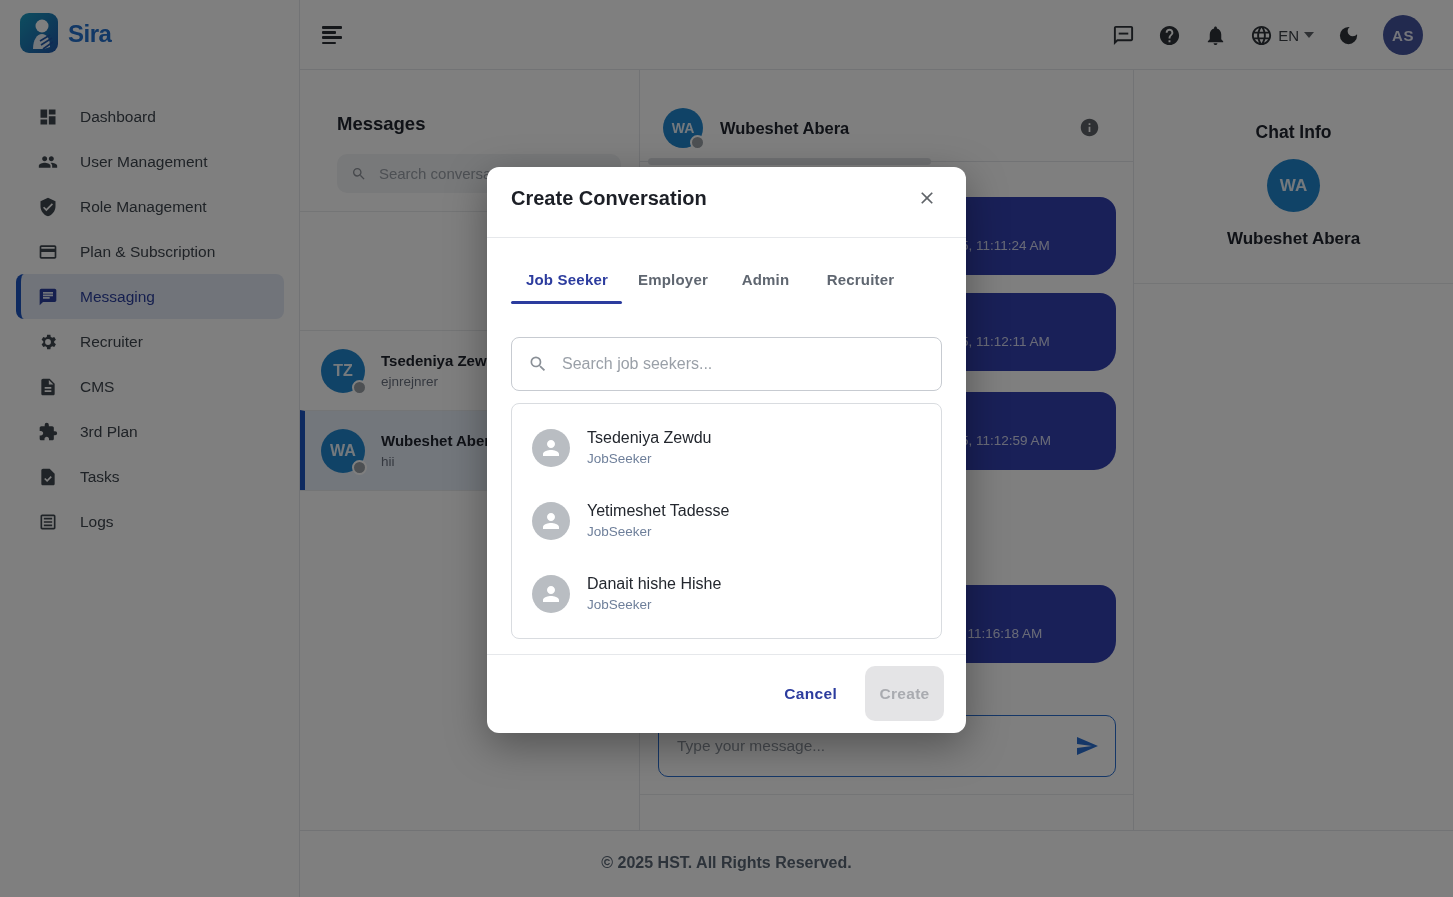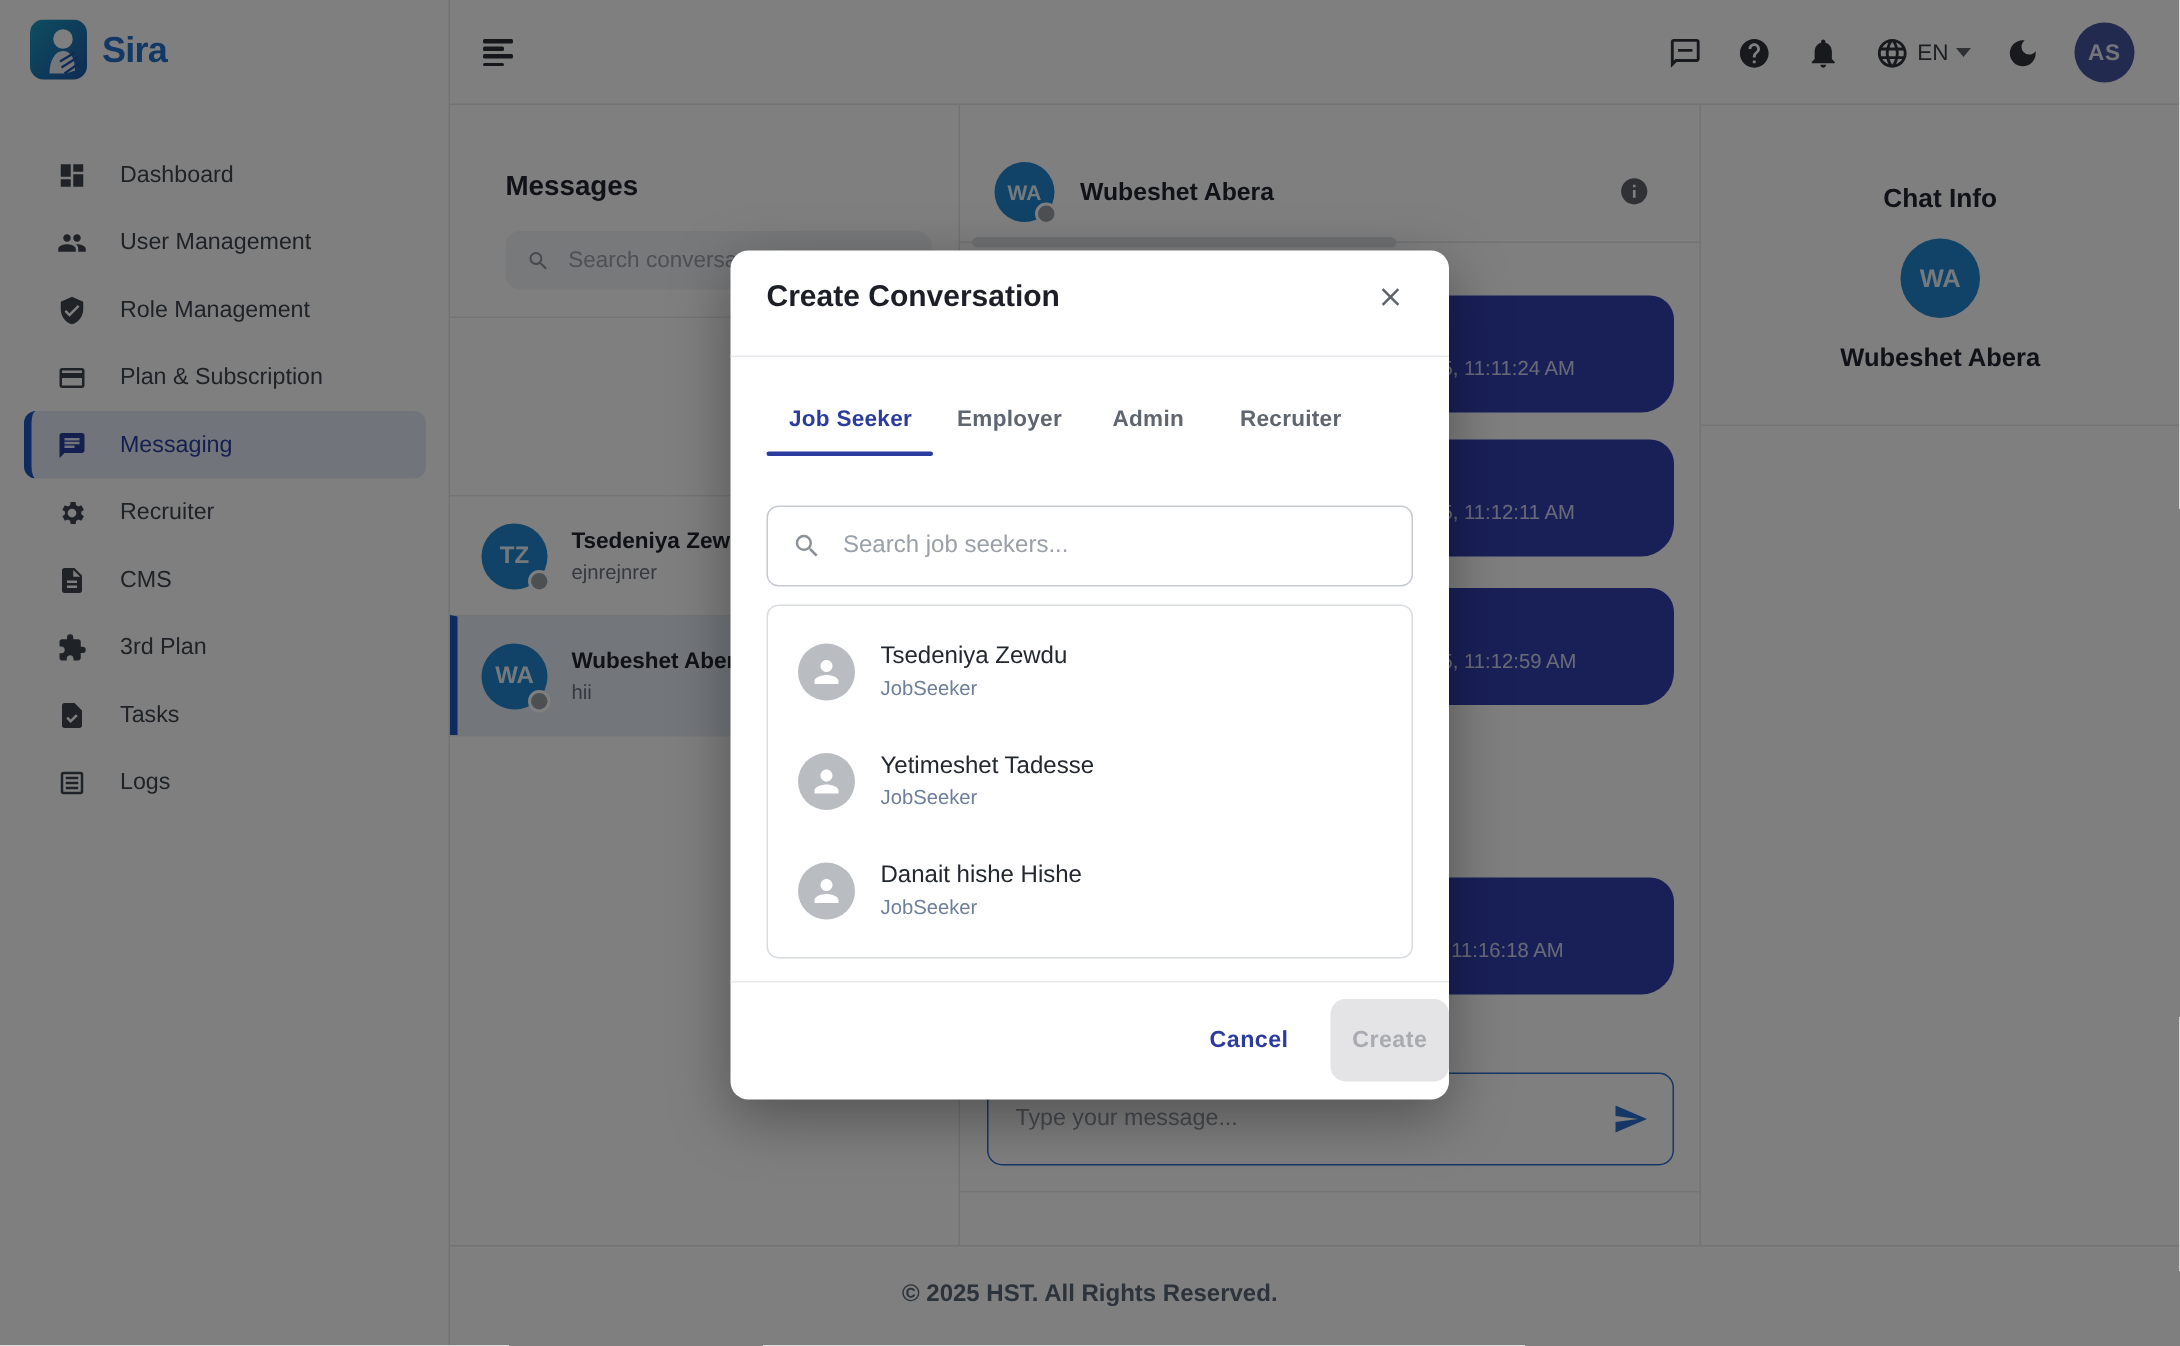--- a/index.html
+++ b/index.html
@@ -87,21 +87,21 @@
   .m-search .s-icon{width:20px;height:20px;color:#8a9097;}
   .m-search input{flex:1;border:0;outline:0;font-size:16px;color:#33383f;font-family:inherit;}
   .m-search input::placeholder{color:#9aa0a8;}
   .m-list{left:24px;top:236px;width:431px;height:236px;border:1px solid #d9dce0;border-radius:8px;box-sizing:border-box;padding:7px 0;overflow:hidden;}
   .m-user{height:73px;display:flex;align-items:center;gap:17px;padding-left:20px;cursor:pointer;}
   .u-avatar{width:38px;height:38px;border-radius:50%;background:#b9bdc2;display:flex;align-items:center;justify-content:center;color:#fff;flex:0 0 auto;}
   .u-avatar svg{width:24px;height:24px;}
   .m-user .un{font-size:16px;color:#23272e;margin-bottom:4px;}
   .m-user .ur{font-size:13.5px;color:#6e7f9a;}
   .m-div2{left:0;top:487px;width:100%;border-top:1px solid #e6e8eb;}
-  .m-footer{left:0;top:487px;width:100%;height:79px;display:flex;align-items:center;justify-content:flex-end;gap:28px;padding-right:0;box-sizing:border-box;}
+  .m-footer{left:0;top:487px;width:100%;height:79px;display:flex;align-items:center;justify-content:flex-end;gap:28px;padding-right:22px;box-sizing:border-box;}
   .btn-cancel{font-size:15.5px;font-weight:700;color:#2c3c9e;cursor:pointer;letter-spacing:.3px;}
   .btn-create{width:79px;height:55px;border-radius:10px;background:#e4e4e6;color:#a9abb0;font-size:15.5px;font-weight:700;display:flex;align-items:center;justify-content:center;letter-spacing:.3px;}
 </style>
 </head>
 <body>
 
 <div class="app">
 
   <div class="abs sidebar">
     <div class="abs logo">

